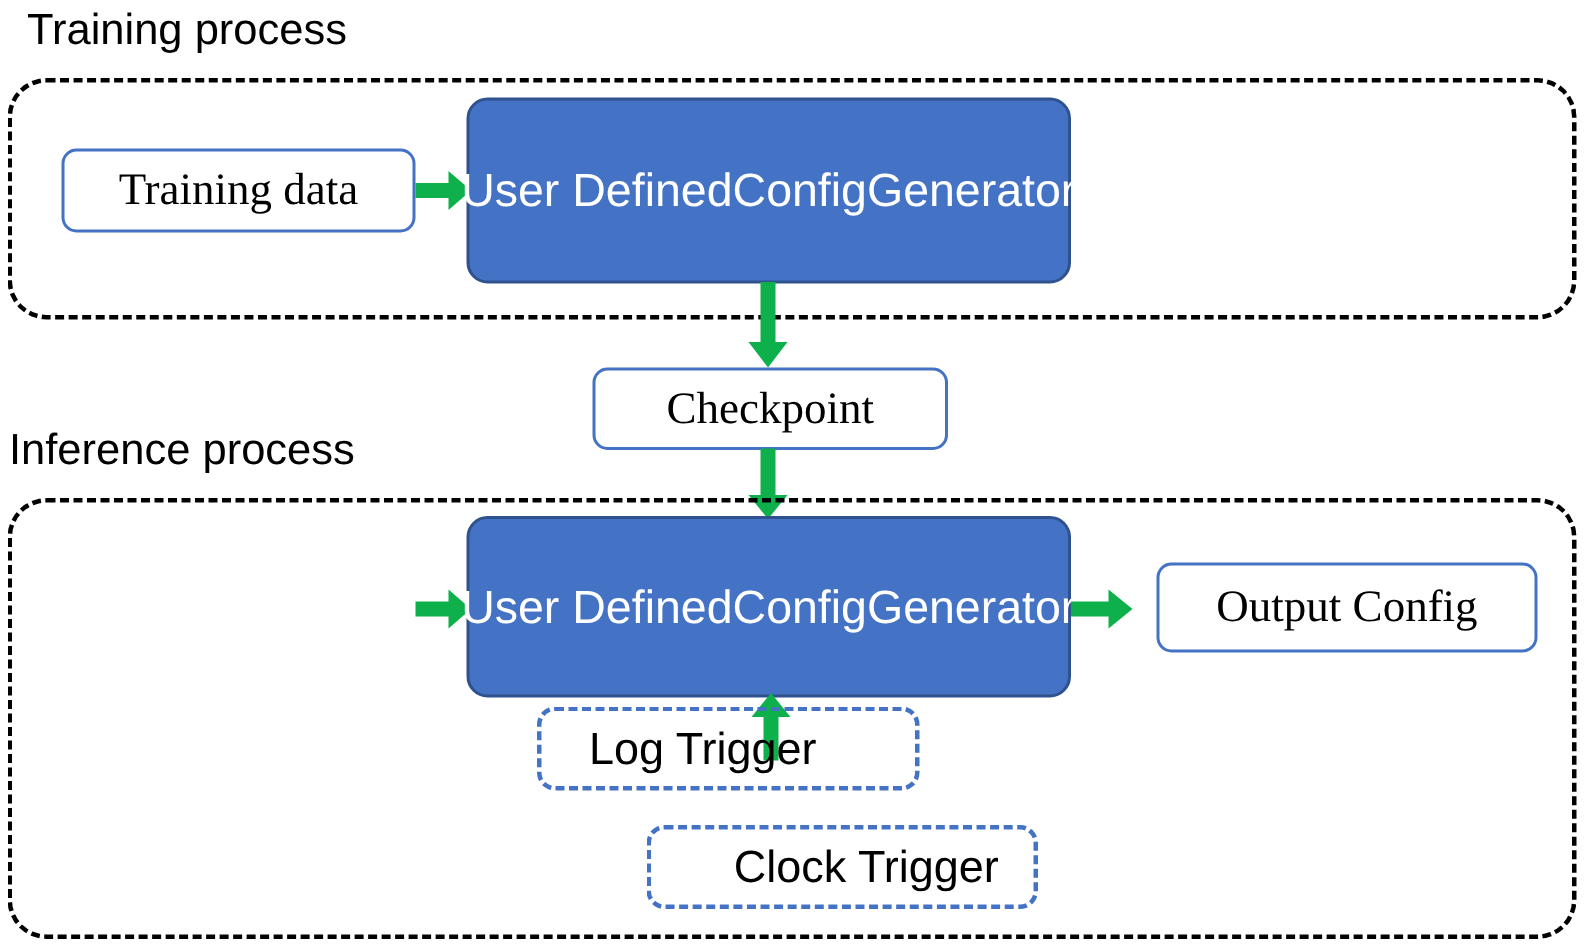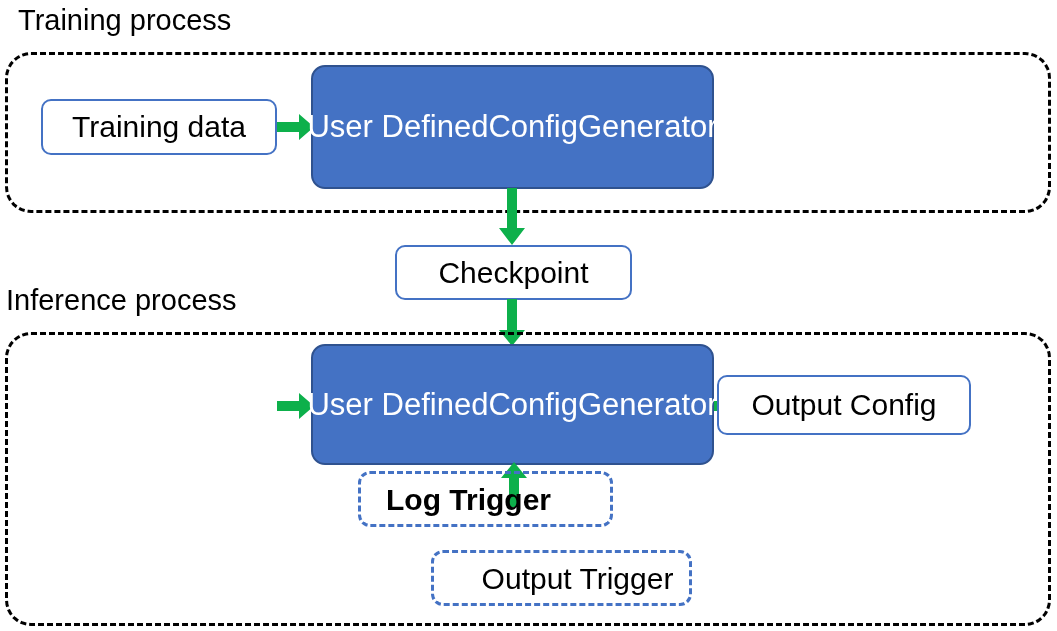--- a/index.html
+++ b/index.html
@@ -47,20 +47,21 @@
     border: 2px solid #4472C4;
     border-radius: 10px;
     display: flex;
     align-items: center;
     justify-content: center;
     color: #000000;
     font-size: 30px;
     line-height: 1.12;
     text-align: center;
     white-space: nowrap;
+    font-family: Liberation Serif, serif;
   }
 
   
   .node-process {
     position: absolute;
     box-sizing: border-box;
     background: #4472C4;
     border: 2px solid #2F528F;
     border-radius: 14px;
     display: flex;
@@ -154,31 +155,31 @@
     <span class="line">User Defined</span>
     <span class="line">ConfigGenerator</span>
   </div>
 
   <div class="arrow" style="left:714px; top:391px; width:42px; height:30px;">
     <svg width="42" height="30" viewBox="0 0 42 30">
       <path d="M0,10 L25,10 L25,2 L41,15 L25,28 L25,20 L0,20 Z" fill="#0DB04B"></path>
     </svg>
   </div>
 
-  <div class="node-plain" style="left:717px; top:375px; width:254px; height:60px;">
+  <div class="node-plain" style="left:771px; top:375px; width:254px; height:60px;">
     <span>Output Config</span>
   </div>
 
   <div class="arrow" style="left:499px; top:462px; width:30px; height:45px;">
     <svg width="30" height="45" viewBox="0 0 30 45">
       <path d="M15,0 L28,16 L20,16 L20,45 L10,45 L10,16 L2,16 Z" fill="#0DB04B"></path>
     </svg>
   </div>
 
-  <div class="node-trigger" style="left:358px; top:471px; width:255px; height:56px;font-weight:bold;">
+  <div class="node-trigger" style="left:358px; top:471px; width:255px; height:56px;">
     <span style="position:relative; left:-17px;">Log Trigger</span>
   </div>
 
   <div class="node-trigger" style="left:431px; top:550px; width:261px; height:56px; background:#ffffff;">
-    <span style="position:relative; left:16px;">Output Trigger</span>
+    <span style="position:relative; left:16px;">Clock Trigger</span>
   </div>
 
 </div>
 
 </body></html>

